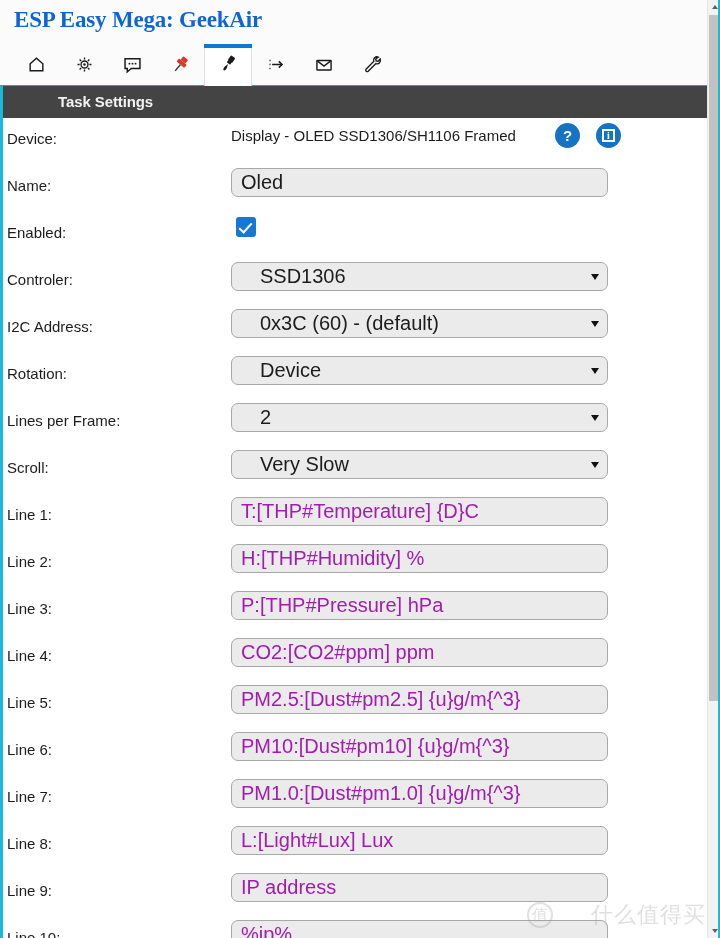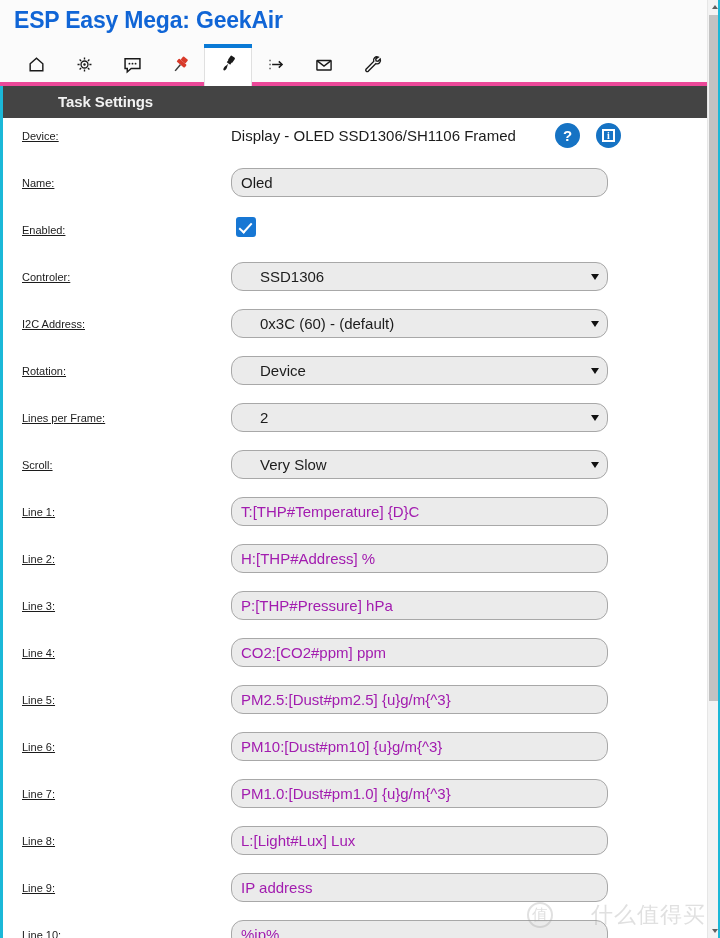--- a/index.html
+++ b/index.html
@@ -29,21 +29,22 @@
     z-index: 5;
   }
 
   
   .topbar {
     position: absolute;
     left: 0; top: 0;
     width: 707px;
     height: 86px;
     background: #fbfbfb;
-    border-bottom: 4px solid #ec4899;
+    border-bottom: 1px solid #ec4899;
+    font-family: Liberation Serif, serif;
   }
   .page-title {
     position: absolute;
     left: 14px; top: 7px;
     font-size: 23px;
     font-weight: bold;
     color: #1065d6;
     letter-spacing: -0.2px;
     white-space: nowrap;
   }
@@ -108,26 +109,25 @@
     left: 0;
     top: 118px;
     width: 707px;
   }
   .row {
     position: relative;
     height: 47px;
   }
   .row .rlabel {
     position: absolute;
-    left: 22px;
+    left: 7px;
     top: 12px;
-    font-size: 11px;
+    font-size: 15px;
     color: #1c1c1c;
     white-space: nowrap;
-    text-decoration: underline;
   }
   .row .rfield {
     position: absolute;
     left: 231px;
     top: 3px;
   }
 
   
   .device-value {
     position: absolute;
@@ -167,22 +167,22 @@
     font-family: "Liberation Serif", serif;
     line-height: 1;
   }
 
   
   .txtinput, .dropdown {
     width: 377px;
     height: 29px;
     background: #ebebeb;
     border: 1px solid #a8a8a8;
-    border-radius: 12px;
-    font-size: 15px;
+    border-radius: 7px;
+    font-size: 20px;
     color: #1c1c1c;
     padding: 0 9px;
     font-family: "Liberation Sans", sans-serif;
     outline: none;
     display: block;
     line-height: 27px;
     white-space: nowrap;
     overflow: hidden;
   }
   .txtinput.formula { color: #a21caf; }
@@ -430,21 +430,21 @@
         </div>
         <div class="row">
           <div class="rlabel">Line 1:</div>
           <div class="rfield">
             <div class="txtinput formula">T:[THP#Temperature] {D}C</div>
           </div>
         </div>
         <div class="row">
           <div class="rlabel">Line 2:</div>
           <div class="rfield">
-            <div class="txtinput formula">H:[THP#Address] %</div>
+            <div class="txtinput formula">H:[THP#Humidity] %</div>
           </div>
         </div>
         <div class="row">
           <div class="rlabel">Line 3:</div>
           <div class="rfield">
             <div class="txtinput formula">P:[THP#Pressure] hPa</div>
           </div>
         </div>
         <div class="row">
           <div class="rlabel">Line 4:</div>

